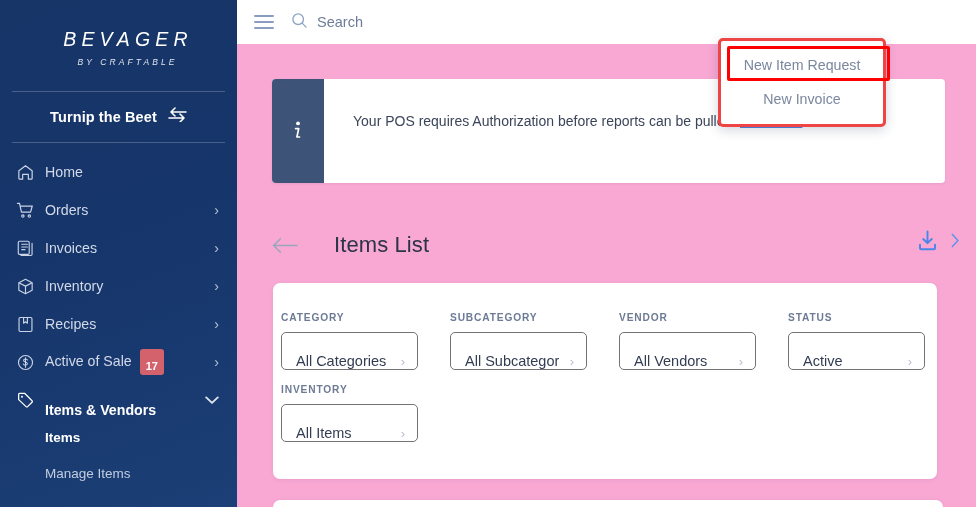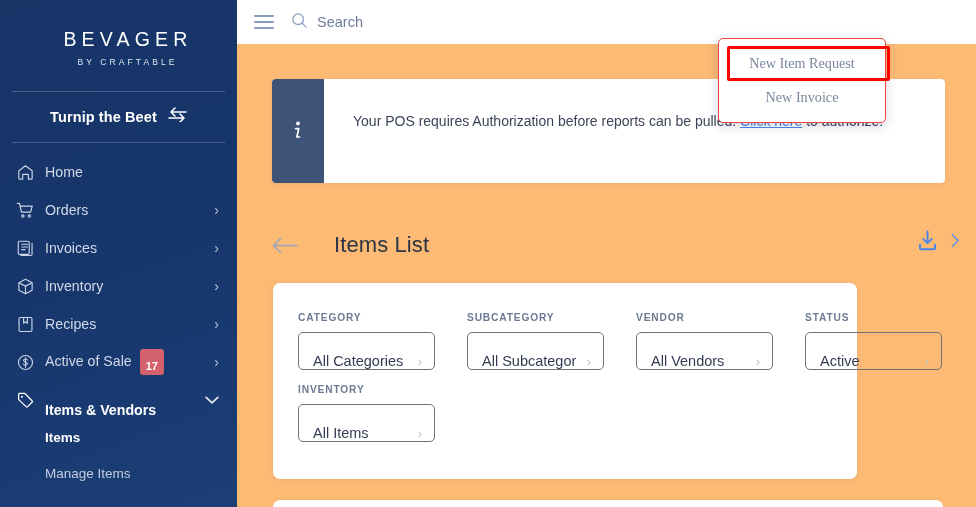--- a/index.html
+++ b/index.html
@@ -10,21 +10,21 @@
     background: #eceef6;
   }
   .app { position: relative; width: 976px; height: 507px; display: flex; }
 
   
   .sidebar {
     width: 237px; height: 507px; flex: 0 0 237px;
     background: linear-gradient(160deg, #173567 0%, #16356a 45%, #1b3f76 100%);
     color: #ffffff; position: relative; overflow: hidden;
   }
-  .brand { padding: 28px 0 0 14px; text-align: center; }
+  .brand { padding: 28px 0 0 14px; text-align: center; font-style: italic; }
   .brand-main {
     font-size: 19.5px; letter-spacing: 5.2px; font-weight: 400;
     color: #ffffff; padding-left: 5px;
   }
   .brand-sub {
     font-size: 8.5px; letter-spacing: 3.1px; color: #e2e6ef;
     margin-top: 6px; padding-left: 4px;
   }
   .divider { height: 1px; background: rgba(255,255,255,0.22); margin: 0 12px; }
   .div-top { margin-top: 24px; }
@@ -52,39 +52,39 @@
     vertical-align: middle;
   }
   .chev-r { opacity: .85; }
   .subnav-item {
     padding: 0 18px 0 45px; height: 36px; display: flex; align-items: center;
     font-size: 13.5px; color: #c3cddf; cursor: pointer; text-align: right;
   }
   .subnav-item.active { color: #ffffff; font-weight: 700; }
 
   
-  .main { flex: 1 1 auto; height: 507px; position: relative; background: #fdba74; }
+  .main { flex: 1 1 auto; height: 507px; position: relative; background: #f9a8d4; }
 
   .topbar {
     height: 44px; background: #ffffff; display: flex; align-items: center;
     padding: 0 16px 0 17px; position: relative; z-index: 5;
   }
   .hamb { width: 20px; cursor: pointer; }
   .hamb span { display:block; height:2px; background:#8b9cc0; border-radius:2px; margin:4px 0;}
   .search-wrap { display: flex; align-items: center; gap: 9px; margin-left: 17px; flex: 1 1 auto;}
   .search-txt { color: #6d7c99; font-size: 14.5px; }
   .top-right { display: flex; align-items: center; gap: 25px; }
   .user-chip { display: flex; align-items: center; gap: 5px; color: #4a86e8; font-size: 14.5px; }
 
   
   .dropdown {
     position: absolute; top: 38px; left: 481px; width: 168px;
     background: #ffffff; border-radius: 5px;
     box-shadow: 0 3px 12px rgba(30,45,80,.20); z-index: 40;
-    padding: 7px 0 8px 0; border: 1px solid #ef4444; font-family: Liberation Serif, serif;
+    padding: 7px 0 8px 0; border: 3px solid #ef4444;
   }
   .dd-item {
     height: 34px; display: flex; align-items: center; justify-content: center;
     font-size: 14.2px; color: #7a879f; cursor: pointer;
   }
   .annot-box {
     position: absolute; left: 727px; top: 46px; width: 163px; height: 35px;
     border: 3px solid #ff0000; border-radius: 2px; z-index: 60; pointer-events: none;
   }
 
@@ -108,23 +108,23 @@
   }
   .back-arrow { cursor: pointer; display:flex; align-items:center; }
   .page-title { font-size: 22px; color: #2b3446; margin-left: 36px; letter-spacing: .1px; }
   .head-actions {
     position: absolute; right: 16px; top: 228px;
     display: flex; align-items: center; gap: 11px; z-index: 3;
   }
 
   
   .filter-card {
-    position: absolute; left: 36px; top: 283px; width: 584px; height: 196px;
+    position: absolute; left: 36px; top: 283px; width: 664px; height: 196px;
     background: #ffffff; border-radius: 7px;
-    box-shadow: 0 1px 4px rgba(40,55,90,.09); padding: 29px 0 0 25px;
+    box-shadow: 0 1px 4px rgba(40,55,90,.09); padding: 29px 0 0 8px;
   }
   .filter-row { display: flex; gap: 32px; }
   .filter-row.second { margin-top: 14px; }
   .f-label {
     font-size: 10.2px; letter-spacing: .85px; color: #6c7a94;
     font-weight: 700; margin-bottom: 9px;
   }
   .f-select {
     width: 137px; height: 38px; border: 1px solid #737373; border-radius: 5px;
     display: flex; align-items: flex-end; justify-content: space-between;

